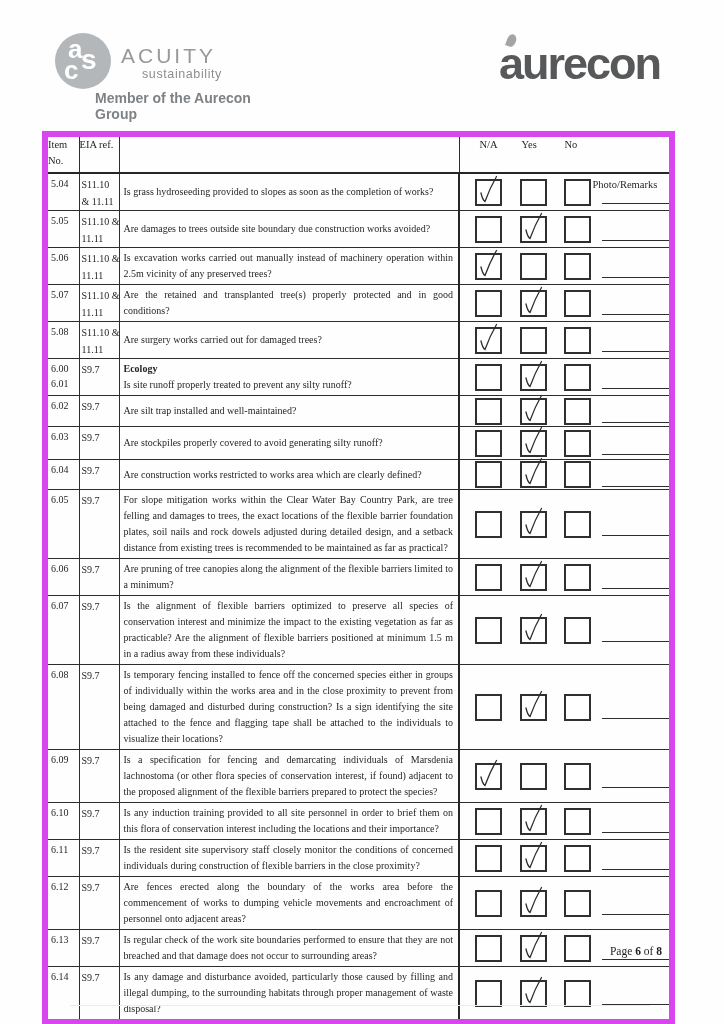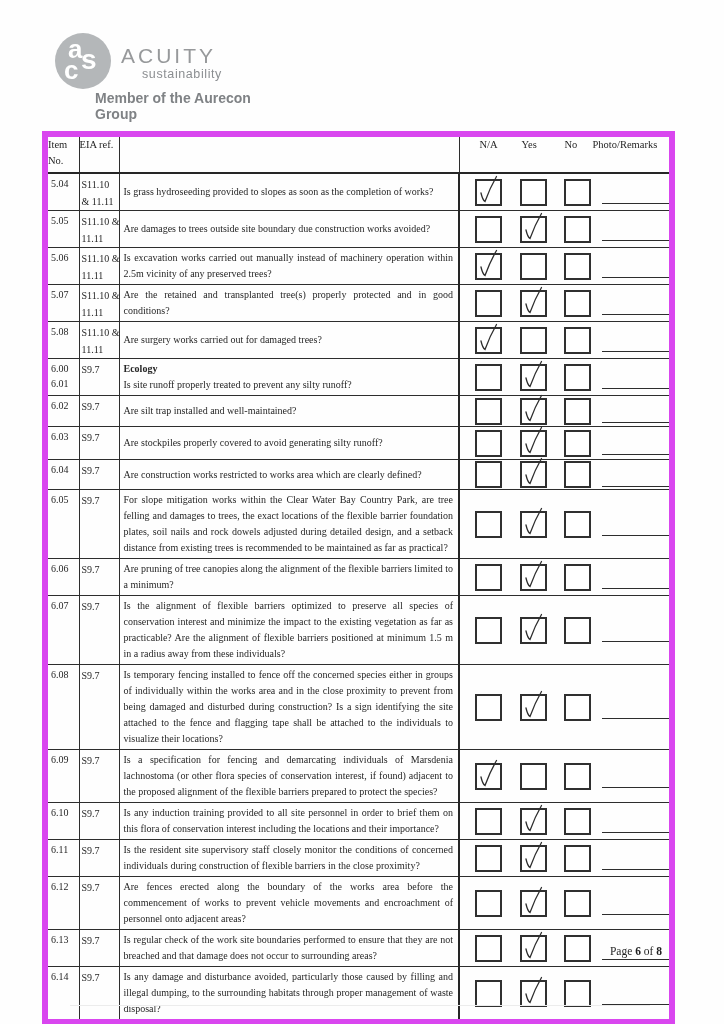--- a/index.html
+++ b/index.html
@@ -46,21 +46,21 @@
   .sheet-table { border:6px solid #d946ef; }
   .sheet-table thead th { border-bottom:2.5px solid #262626; height:35px;
     font-weight:normal; font-size:10.5px; vertical-align:top; text-align:left; }
   th.h-item, td.c-item { white-space:pre-line; }
   .h-item, .h-eia { padding:1px 2px 0 2px; line-height:16px; }
   .h-checks { position:relative; }
   .h-checks span { position:absolute; top:2px; font-size:10.5px; color:#262626; }
   .hl-na    { left:20px; }
   .hl-yes   { left:62px; }
   .hl-no    { left:105px; }
-  .hl-photo { left:133px; }
+  .hl-photo { left:133px;margin-top:40px; }
 
   td.c-item { vertical-align:top; font-size:10px; line-height:15px;
     padding:2px 1px 0 3px; }
   td.c-eia  { vertical-align:top; font-size:10px; line-height:17px;
     padding:2px 0 0 2px; white-space:pre; overflow:visible; }
   td.c-q    { vertical-align:middle; font-size:10px; line-height:16px;
     padding:2px 5px 2px 4px; border-right:2px solid #262626; }
   .q-head { display:block; font-weight:bold; }
   .q-text { display:block; text-align:justify; }
   td.c-checks { vertical-align:middle; }
@@ -91,20 +91,24 @@
     <div class="acuity-circle">
       <span class="ac-a">a</span>
       <span class="ac-c">c</span>
       <span class="ac-s">s</span>
     </div>
     <div class="acuity-name">ACUITY</div>
     <div class="acuity-sub">sustainability</div>
     <div class="acuity-tagline">Member of the Aurecon Group</div>
   </div>
 
+  <div class="aurecon">
+    <span class="aurecon-accent"></span>
+    <span class="aurecon-text">aurecon</span>
+  </div>
 
 
   <table class="sheet-table">
     <colgroup>
         <col class="w-item">
         <col class="w-eia">
         <col class="w-q">
         <col class="w-chk">
       </colgroup>
     <thead>
@@ -510,21 +514,21 @@
           </span>
           <span class="remark-line"></span>
         </div>
       </td>
     </tr>
         <tr style="height: 50px;">
       <td class="c-item">6.12</td>
       <td class="c-eia">S9.7</td>
       <td class="c-q">
 
-        <span class="q-text">Are fences erected along the boundary of the works area before the commencement of works to prevent vehicle movements and encroachment of personnel onto adjacent areas?</span>
+        <span class="q-text">Are fences erected along the boundary of the works area before the commencement of works to dumping vehicle movements and encroachment of personnel onto adjacent areas?</span>
       </td>
       <td class="c-checks">
         <div class="checks-wrap">
           <span class="box box-na">
             
           </span>
           <span class="box box-yes checked">
             <svg width="23" height="23" viewBox="0 0 23 23">
               <path d="M4 12 C 5 16.5, 6.5 19.5, 8 20.5 C 10 15, 14 5, 19.5 -4.5" fill="none" stroke="#2e2e2e" stroke-width="1.3" stroke-linecap="round"></path>
             </svg>

